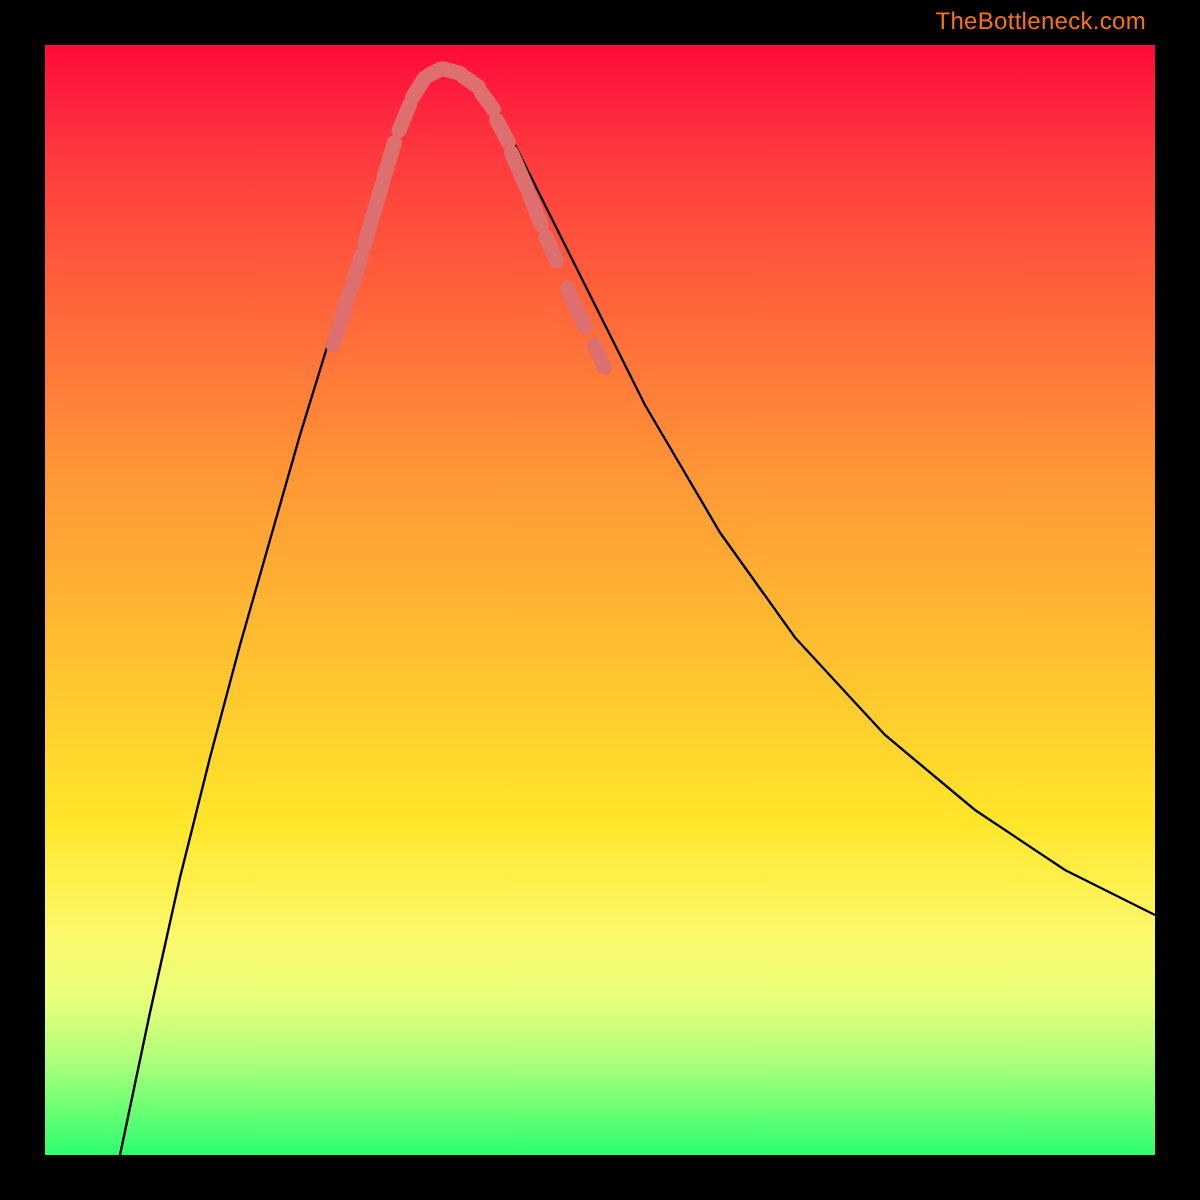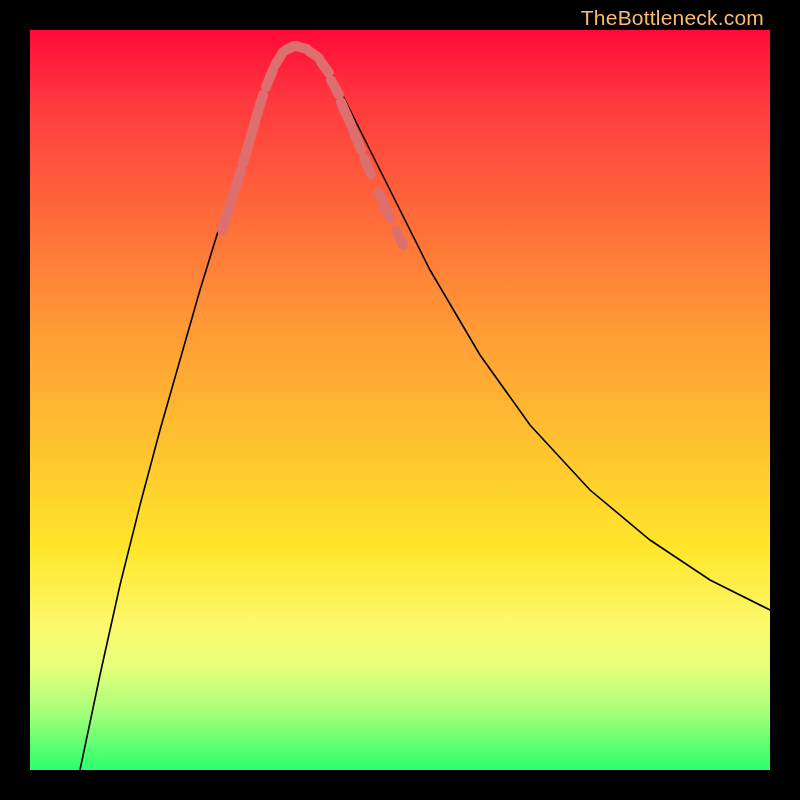--- a/index.html
+++ b/index.html
@@ -27,22 +27,22 @@
       #fcf86a 80%,
       #e8ff7a 86%,
       #a8ff7a 92%,
       #2bff6e 100%);
     overflow: hidden;
   }
   .watermark {
     position: absolute;
     top: 6px;
     right: 36px;
-    color: #fdba74;
-    font-size: 21px;
+    color: #f97316;
+    font-size: 16px;
     font-weight: 500;
     letter-spacing: 0.2px;
     z-index: 5;
   }
   svg {
     position: absolute;
     left: 0;
     top: 0;
   }
 </style>

